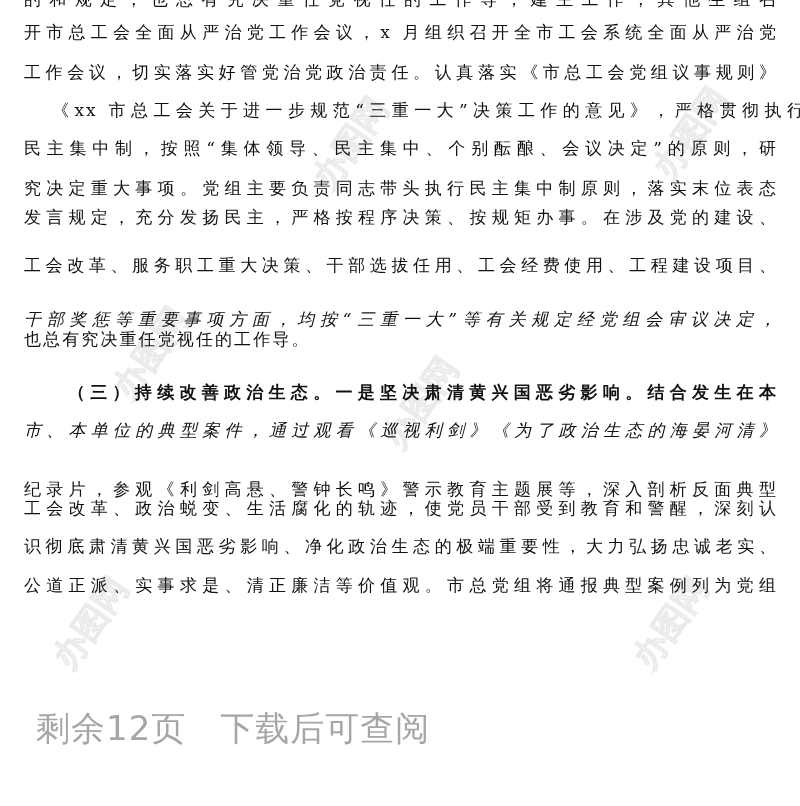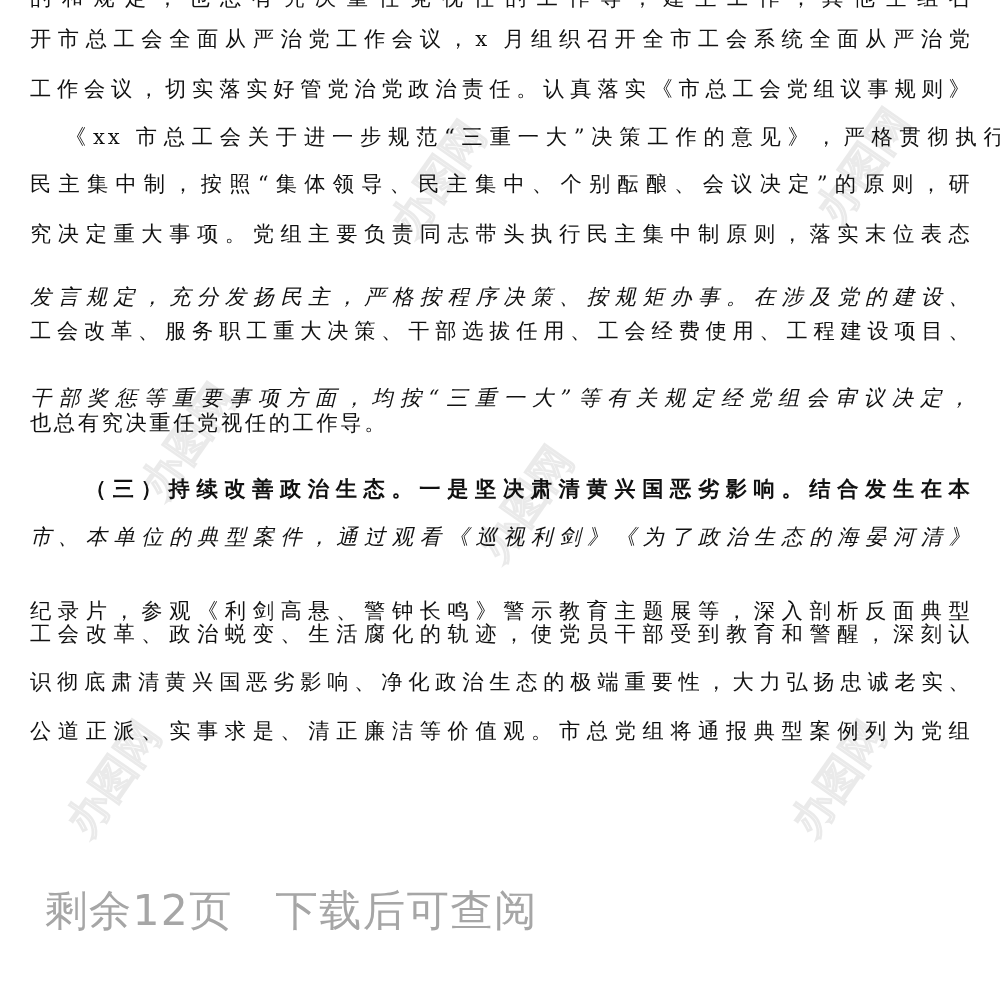--- a/index.html
+++ b/index.html
@@ -84,21 +84,21 @@
     <div class="watermark" style="left:100px;top:330px;">办图网</div>
   </div>
 
   <div>
     <div class="line" style="top:-14px;">的和规定，也总有究决重任党视任的工作导，建主工作，其他生组召</div>
     <div class="line" style="top:19px;">开市总工会全面从严治党工作会议，x 月组织召开全市工会系统全面从严治党</div>
     <div class="line" style="top:59px;">工作会议，切实落实好管党治党政治责任。认真落实《市总工会党组议事规则》</div>
     <div class="line" style="top:97px;margin-left:28px;">《xx 市总工会关于进一步规范“三重一大”决策工作的意见》，严格贯彻执行</div>
     <div class="line" style="top:135px;">民主集中制，按照“集体领导、民主集中、个别酝酿、会议决定”的原则，研</div>
     <div class="line" style="top:175px;">究决定重大事项。党组主要负责同志带头执行民主集中制原则，落实末位表态</div>
-    <div class="line" style="top:225px;font-style:italic;">发言规定，充分发扬民主，严格按程序决策、按规矩办事。在涉及党的建设、</div>
+    <div class="line" style="top:204px;">发言规定，充分发扬民主，严格按程序决策、按规矩办事。在涉及党的建设、</div>
     <div class="line" style="top:252px;">工会改革、服务职工重大决策、干部选拔任用、工会经费使用、工程建设项目、</div>
     <div class="line" style="top:306px;font-style:italic;">干部奖惩等重要事项方面，均按“三重一大”等有关规定经党组会审议决定，</div>
     <div class="line last" style="top:326px;">也总有究决重任党视任的工作导。</div>
 
     <div class="line indent" style="top:379px;">（三）持续改善政治生态。一是坚决肃清黄兴国恶劣影响。结合发生在本</div>
     <div class="line" style="top:417px;font-style:italic;">市、本单位的典型案件，通过观看《巡视利剑》《为了政治生态的海晏河清》</div>
     <div class="line" style="top:476px;">纪录片，参观《利剑高悬、警钟长鸣》警示教育主题展等，深入剖析反面典型</div>
     <div class="line" style="top:495px;">工会改革、政治蜕变、生活腐化的轨迹，使党员干部受到教育和警醒，深刻认</div>
     <div class="line" style="top:533px;">识彻底肃清黄兴国恶劣影响、净化政治生态的极端重要性，大力弘扬忠诚老实、</div>
     <div class="line" style="top:572px;">公道正派、实事求是、清正廉洁等价值观。市总党组将通报典型案例列为党组</div>

